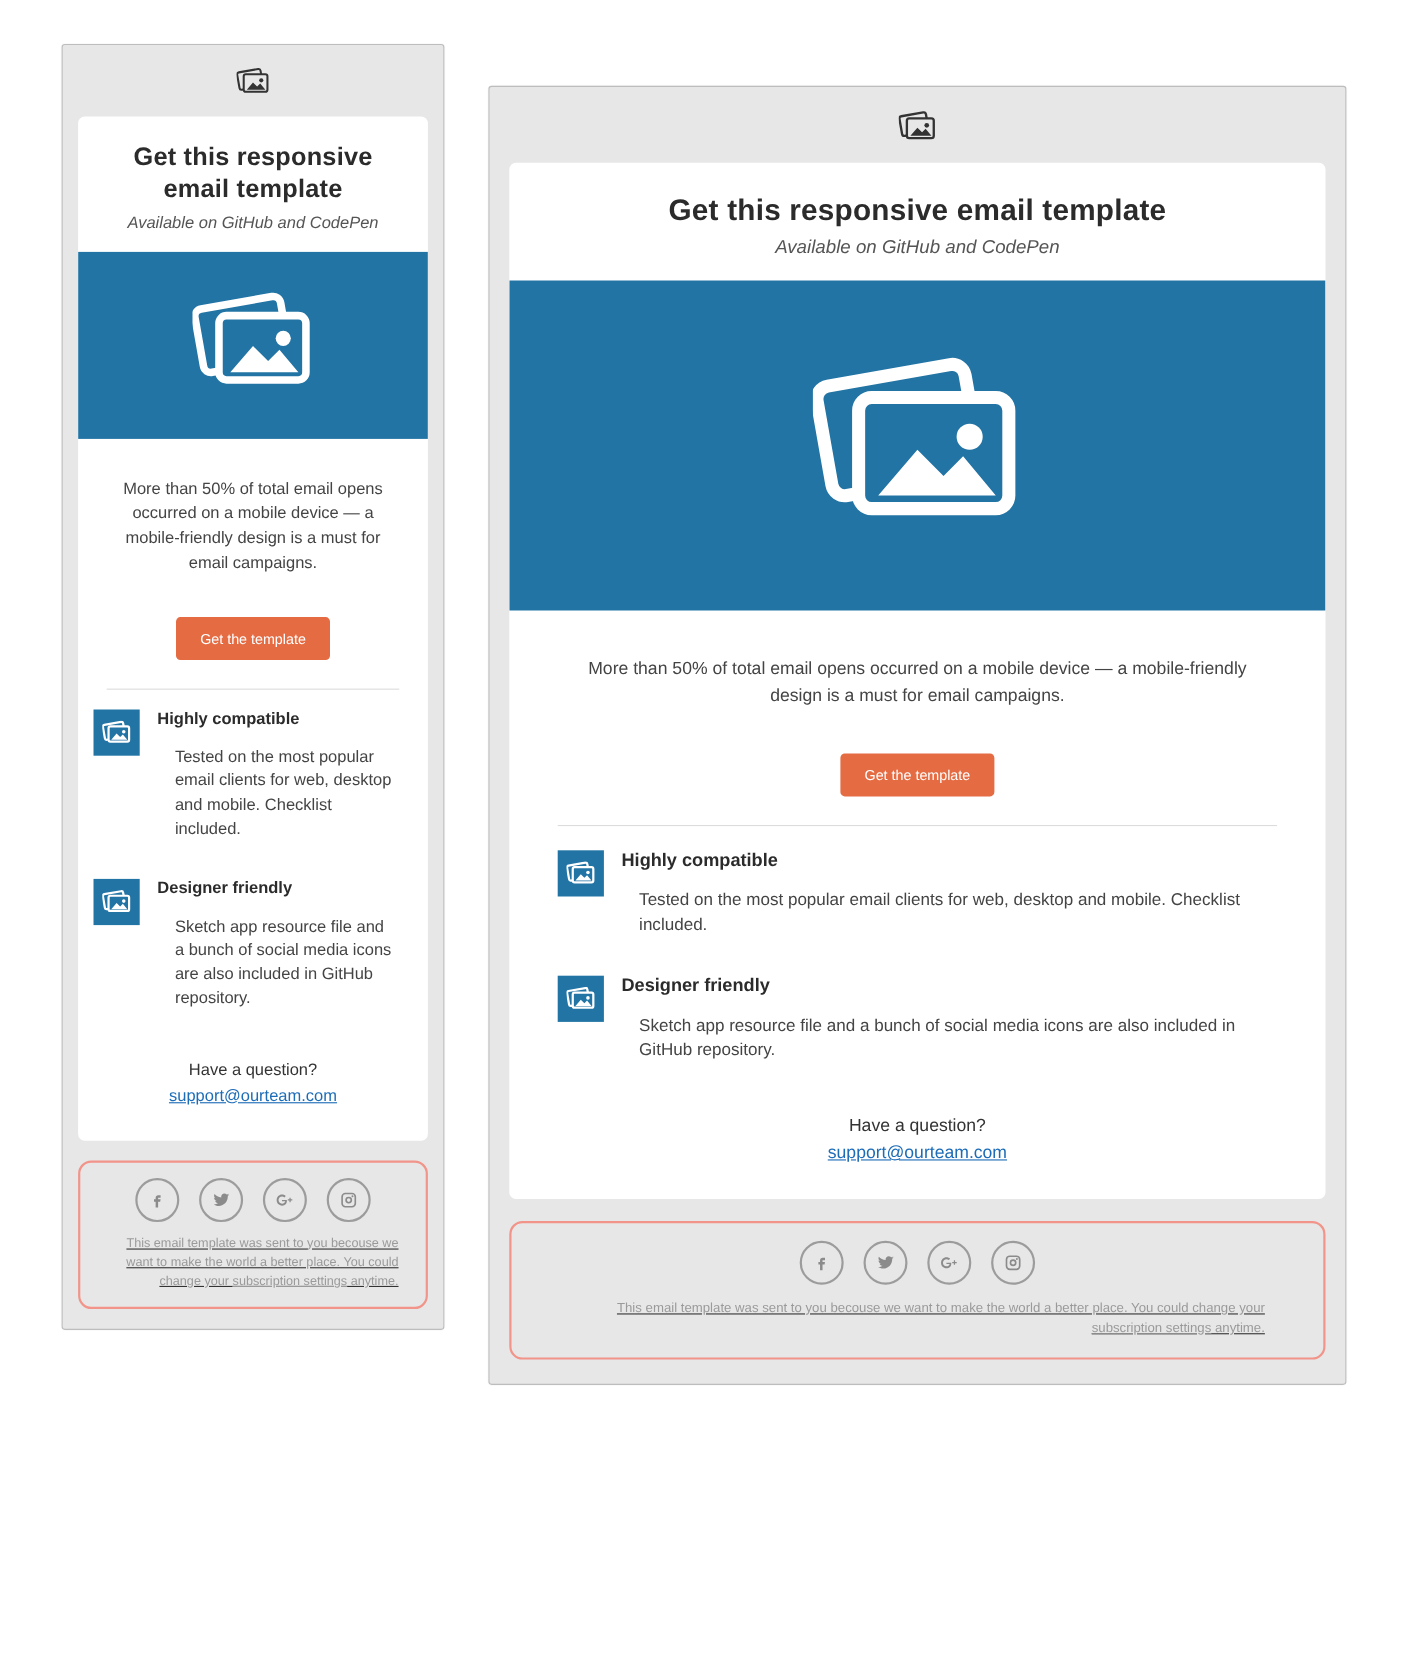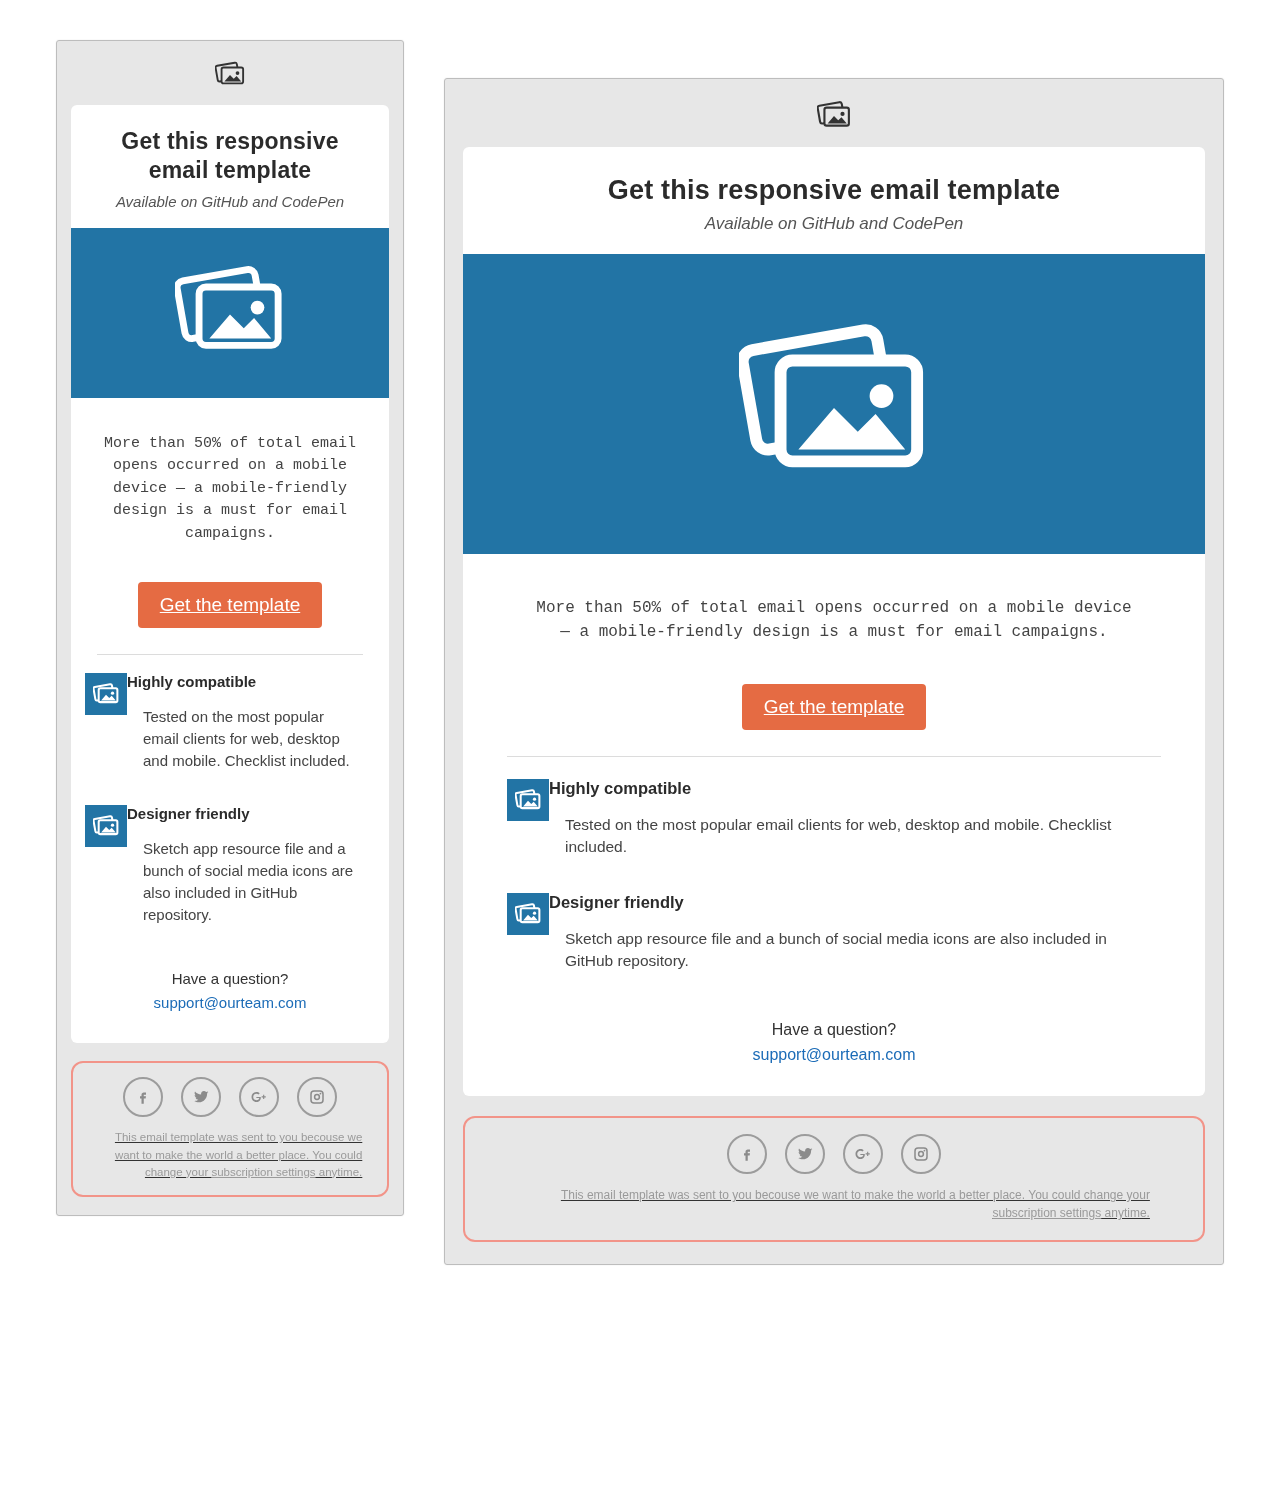--- a/index.html
+++ b/index.html
@@ -72,61 +72,59 @@
   .hero{
     background:var(--accent);
     display:flex;
     align-items:center;
     justify-content:center;
   }
   .lead{
     text-align:center;
     color:#444;
     line-height:1.5;
-    font-family:Liberation Mono, monospace;
   }
   .cta-wrap{
     display:flex;
     justify-content:center;
     padding:8px 0 26px;
   }
   .cta{
     display:inline-block;
     background:var(--cta);
     color:#fff;
-    text-decoration:underline;
     padding:12px 22px;
     border-radius:4px;
-    font-size:19px;
+    font-size:13px;
   }
   .rule{
     height:1px;
     background:var(--hairline);
     margin:0 26px;
   }
   .features{padding:18px 26px 6px}
   .feat{
     display:flex;
-    gap:0;
+    gap:16px;
     margin-bottom:18px;
   }
   .feat-icon{
     flex:0 0 auto;
     width:42px;height:42px;
     background:var(--accent);
     display:flex;align-items:center;justify-content:center;
   }
   .feat-title{font-weight:700;margin:0 0 2px;color:#2b2b2b}
   .feat-body{margin:16px;color:#444;line-height:1.45}
   .question{
     text-align:center;
     padding:4px 4px 28px;
     line-height:1.6;
   }
-  .link{color:var(--link);}
+  .link{color:var(--link);text-decoration:underline}
 
   
   .footer{
     width:100%;
     margin-top:18px;
     padding:16px 18px 18px;
     border:2px solid var(--highlight);
     border-radius:12px;
     text-align:right;
     text-decoration:underline;

